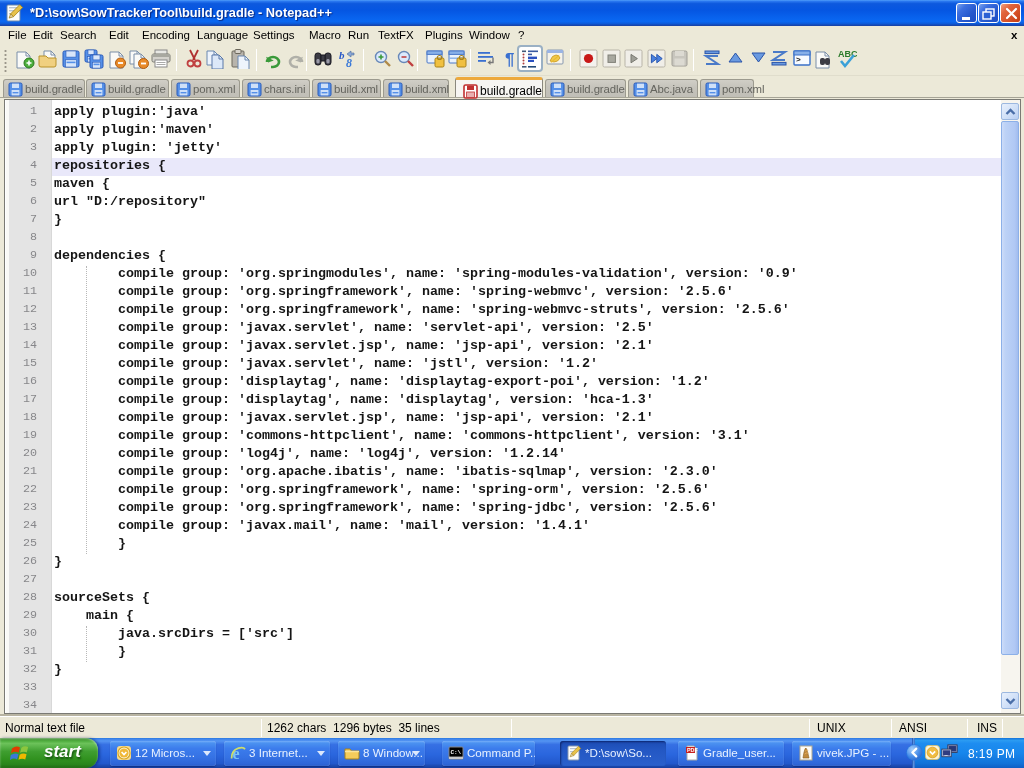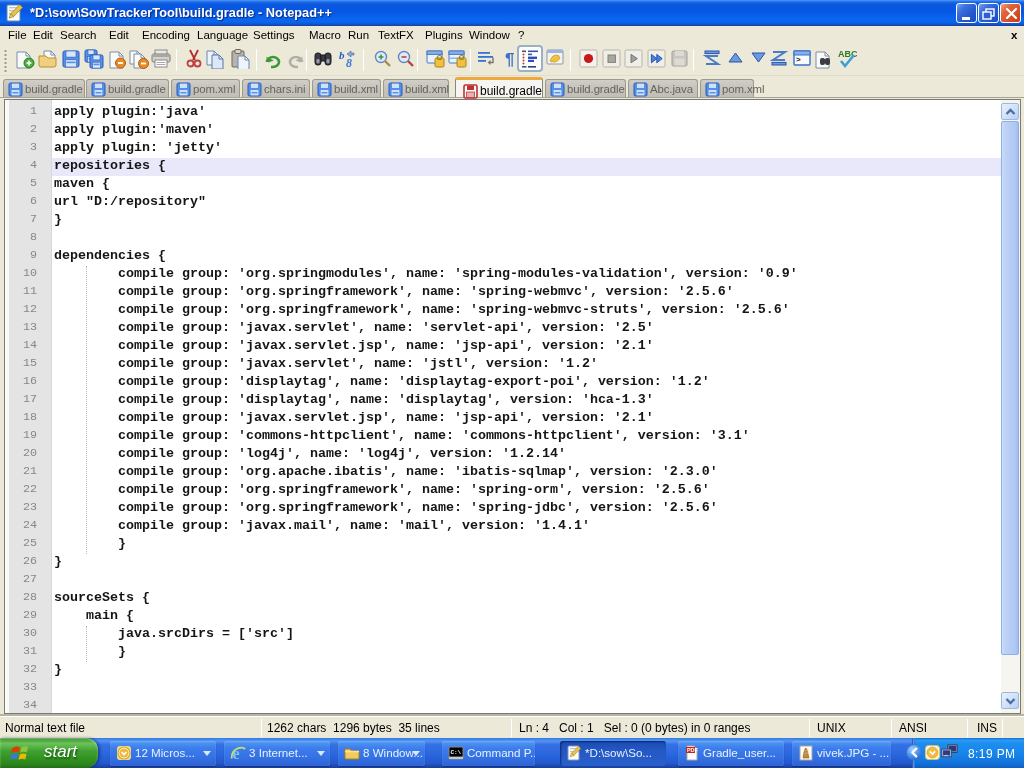--- a/index.html
+++ b/index.html
@@ -55,21 +55,21 @@
  border-top:1px solid #fff}
 #status span{position:absolute;top:4px;white-space:nowrap}
 .ssep{position:absolute;top:2px;width:1px;height:18px;background:#aca899;border-right:1px solid #fff}
 #edbot{left:0;top:714px;width:1024px;height:2px;background:#b8b4a2}
 
 #taskbar{left:0;top:738px;width:1024px;height:30px;
  background:linear-gradient(180deg,#2a7ae0 0%,#4488ee 5%,#5494f2 10%,#3670e4 22%,#2a66de 55%,#2258cc 85%,#1a46aa 95%,#173f9e 100%)}
 #startbtn{left:0;top:738px;width:98px;height:30px;border-radius:0 12px 12px 0;
  background:linear-gradient(180deg,#2c7a1f 0%,#4fae3e 10%,#6cc25a 18%,#3f9e30 45%,#31921f 70%,#2a851c 88%,#1f6b12 100%);
  box-shadow:inset 0 1px 2px rgba(255,255,255,.45), 2px 0 3px rgba(0,20,80,.45)}
-#startbtn .stext{position:absolute;left:44px;top:4px;color:#fff;font-size:17px;font-weight:normal;
+#startbtn .stext{position:absolute;left:44px;top:4px;color:#fff;font-size:17px;font-weight:bold;
  font-style:italic;text-shadow:1px 2px 2px rgba(0,40,0,.6)}
 .tbtn{position:absolute;top:741px;height:25px;border-radius:3px;font-size:11.6px;color:#e8f1ff;
  background:linear-gradient(180deg,#6aa8f8 0%,#4a90f0 10%,#3c7cec 30%,#3572e4 65%,#2f66d8 92%,#2a5cc8 100%);
  box-shadow:inset 0 0 1px rgba(255,255,255,.5),0 1px 1px rgba(0,20,90,.4);white-space:nowrap;overflow:hidden}
 .tbtn.pressed{background:linear-gradient(180deg,#1c4cb4 0%,#2458c4 40%,#2a60cc 100%);
  box-shadow:inset 1px 1px 2px rgba(0,10,60,.6)}
 .tbtn .blbl{position:absolute;left:25px;top:5px}
 .tbtn svg{position:absolute;left:6px;top:4px}
 .tbtn .darr{position:absolute;right:5px;top:10px;width:0;height:0;
  border-left:4px solid transparent;border-right:4px solid transparent;border-top:5px solid #dce8fc}
@@ -501,21 +501,20 @@
       </svg></div>
 <div id="sthumb"></div>
 <div class="sbtn" style="top:592px"><svg width="17" height="17">
         <path d="M4.5 6 L8.5 10 L12.5 6" fill="none" stroke="#4a6ea8" stroke-width="2.4"></path>
       </svg></div>
 </div>
 <div id="edbot" class="abs"></div>
 <div id="status" class="abs">
     <span style="left:5px">Normal text file</span>
     <span style="left:267px">1262 chars&nbsp;&nbsp;1296 bytes&nbsp;&nbsp;35 lines</span>
-    <span style="left:519px">Ln : 4&nbsp;&nbsp;&nbsp;Col : 1&nbsp;&nbsp;&nbsp;Sel : 0 (0 bytes) in 0 ranges</span>
     <span style="left:817px">UNIX</span>
     <span style="left:899px">ANSI</span>
     <span style="left:977px">INS</span>
     <div class="ssep" style="left:261px"></div>
     <div class="ssep" style="left:511px"></div>
     <div class="ssep" style="left:809px"></div>
     <div class="ssep" style="left:891px"></div>
     <div class="ssep" style="left:967px"></div>
     <div class="ssep" style="left:1002px"></div>
   </div>

